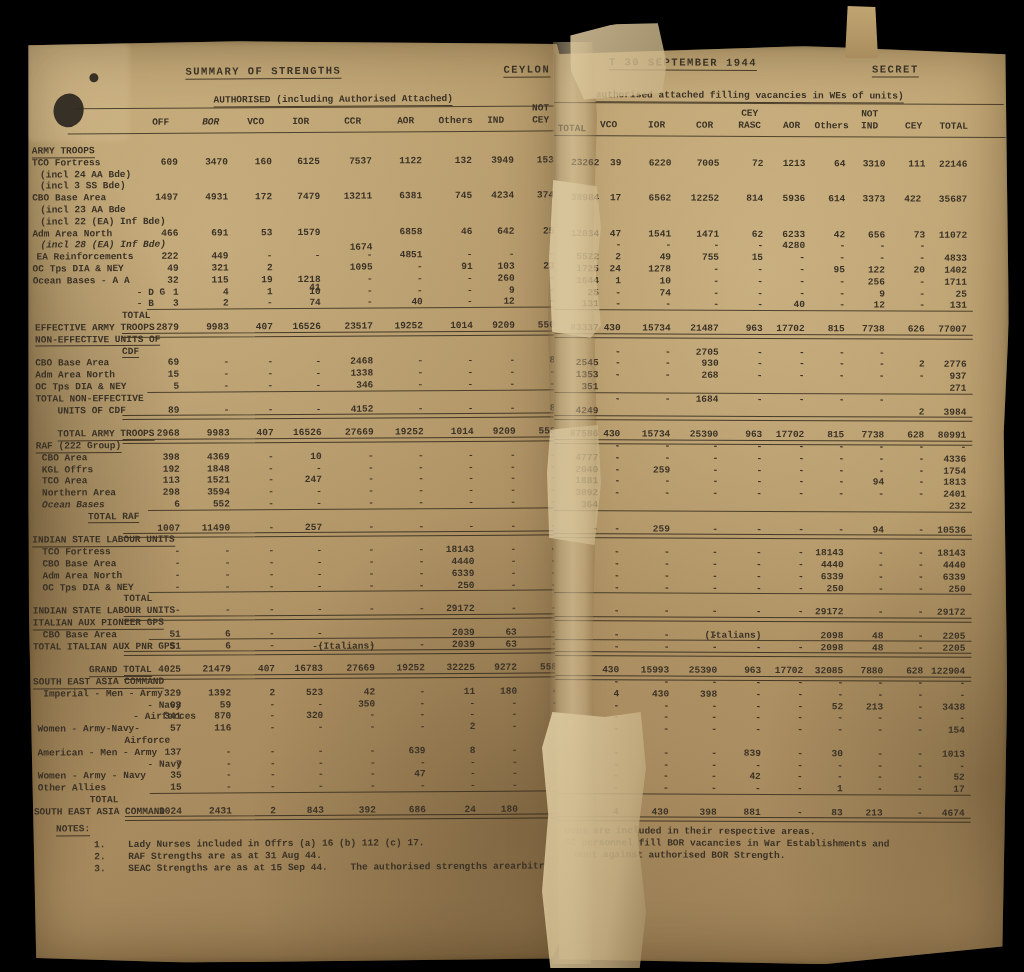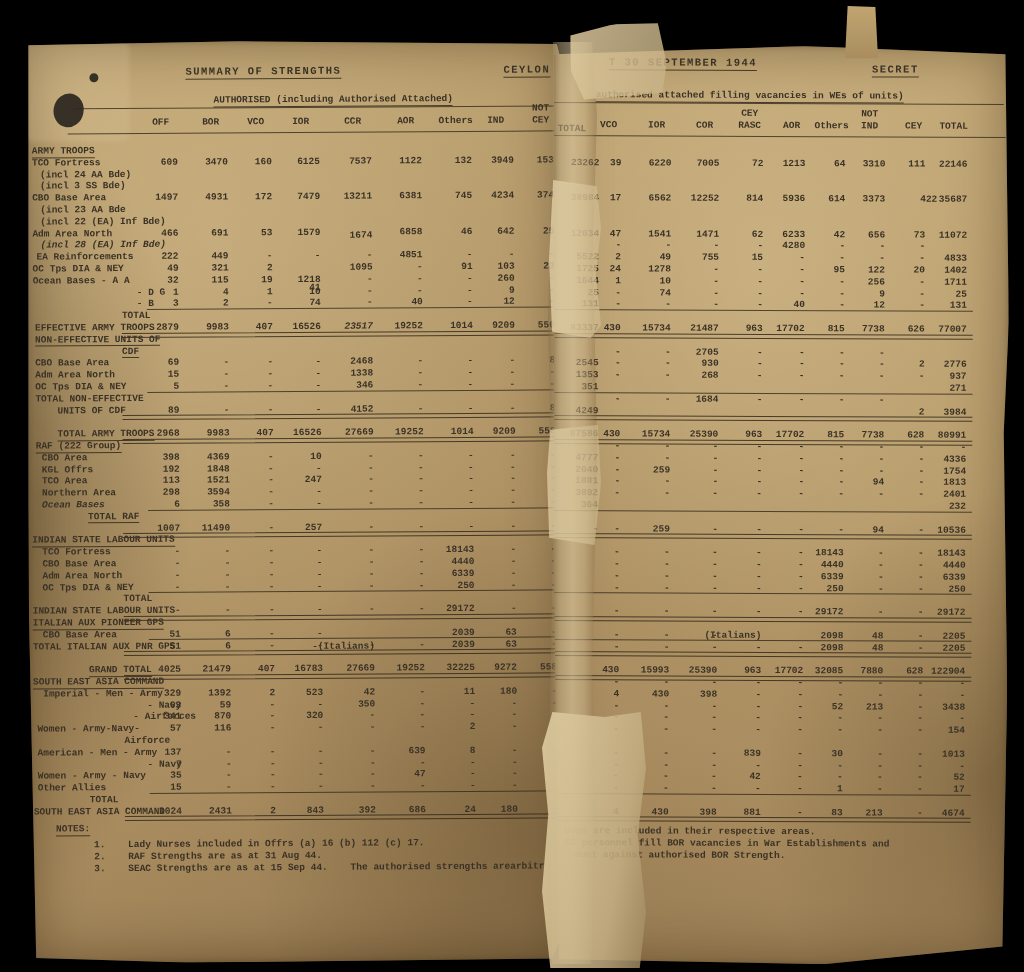--- a/index.html
+++ b/index.html
@@ -62,21 +62,21 @@
     <div class="hole" style="left:28px;top:52px;width:30px;height:34px;transform:rotate(12deg);"></div>
     <div class="hole" style="left:64px;top:32px;width:9px;height:9px;"></div>
     <div class="residue"></div>
 
     <span class="lbl title u" style="left:160px;top:26px;">SUMMARY OF STRENGTHS</span>
     <span class="lbl title u" style="left:478px;top:26px;">CEYLON</span>
     <span class="lbl u" style="left:188px;top:54px;">AUTHORISED (including Authorised Attached)</span>
     <div class="hrule" style="left:48px;right:2px;top:67px;"></div>
     <div id="lcols">
         <span class="colh" style="left: 106px; top: 76px;">OFF</span>
-        <span class="colh" style="left: 156px; top: 76px;">BOR</span>
+        <span class="colh" style="left: 156px; top: 76px; font-style: italic;">BOR</span>
         <span class="colh" style="left: 201px; top: 76px;">VCO</span>
         <span class="colh" style="left: 246px; top: 76px;">IOR</span>
         <span class="colh" style="left: 298px; top: 76px;">CCR</span>
         <span class="colh" style="left: 351px; top: 76px;">AOR</span>
         <span class="colh" style="left: 401px; top: 76px;">Others</span>
         <span class="colh" style="left: 441px; top: 76px;">IND</span>
         <span class="colh" style="left: 486px; top: 64px;">NOT</span>
         <span class="colh" style="left: 486px; top: 76px;">CEY</span>
       </div>
     <div class="hrule" style="left:42px;right:0;top:92px;border-top-width:1.8px;"></div>
@@ -104,21 +104,21 @@
         <span class="cell" style="left: 366px; top: 47.2px;">745</span>
         <span class="cell" style="left: 408px; top: 47.2px;">4234</span>
         <span class="cell" style="left: 448px; top: 47.2px;">374</span>
         <span class="lbl" style="left: 14px; top: 59px;">(incl 23 AA Bde</span>
         <span class="lbl" style="left: 14px; top: 70.8px;">(incl 22 (EA) Inf Bde)</span>
         <span class="lbl" style="left: 6px; top: 82.6px;">Adm Area North</span>
         <span class="cell" style="left: 72px; top: 82.6px;">466</span>
         <span class="cell" style="left: 122px; top: 82.6px;">691</span>
         <span class="cell" style="left: 166px; top: 82.6px;">53</span>
         <span class="cell" style="left: 214px; top: 82.6px;">1579</span>
-        <span class="cell" style="left: 266px; top: 86px; font-family: Liberation Mono, monospace;">1674</span>
+        <span class="cell" style="left: 266px; top: 98px; font-family: Liberation Mono, monospace;">1674</span>
         <span class="cell" style="left: 316px; top: 82.6px;">6858</span>
         <span class="cell" style="left: 366px; top: 82.6px;">46</span>
         <span class="cell" style="left: 408px; top: 82.6px;">642</span>
         <span class="cell" style="left: 448px; top: 82.6px;">25</span>
         <span class="lbl" style="left: 14px; top: 94.4px; font-style: italic;">(incl 28 (EA) Inf Bde)</span>
         <span class="lbl" style="left: 10px; top: 106.2px;">EA Reinforcements</span>
         <span class="cell" style="left: 72px; top: 106.2px;">222</span>
         <span class="cell" style="left: 122px; top: 106.2px;">449</span>
         <span class="cell" style="left: 166px; top: 106.2px;">-</span>
         <span class="cell" style="left: 214px; top: 106.2px;">-</span>
@@ -167,21 +167,21 @@
         <span class="cell" style="left: 366px; top: 153.4px;">-</span>
         <span class="cell" style="left: 408px; top: 153.4px;">12</span>
         <span class="cell" style="left: 448px; top: 153.4px;">-</span>
         <div class="rl rl-ul" style="left: 120px; width: 415px; top: 164px;"></div>
         <span class="lbl" style="left: 95px; top: 165.2px;">TOTAL</span>
         <span class="lbl" style="left: 8px; top: 177px;">EFFECTIVE ARMY TROOPS</span>
         <span class="cell" style="left: 72px; top: 177px;">2879</span>
         <span class="cell" style="left: 122px; top: 177px;">9983</span>
         <span class="cell" style="left: 166px; top: 177px;">407</span>
         <span class="cell" style="left: 214px; top: 177px;">16526</span>
-        <span class="cell" style="left: 266px; top: 177px; font-style: italic;">23517</span>
+        <span class="cell" style="left: 266px; top: 177px;">23517</span>
         <span class="cell" style="left: 316px; top: 177px;">19252</span>
         <span class="cell" style="left: 366px; top: 177px;">1014</span>
         <span class="cell" style="left: 408px; top: 177px;">9209</span>
         <span class="cell" style="left: 448px; top: 177px;">550</span>
         <div class="rl rl-dbl" style="left: 95px; width: 440px; top: 187.6px;"></div>
         <span class="lbl u" style="left: 8px; top: 188.8px;">NON-EFFECTIVE UNITS OF</span>
         <span class="lbl u" style="left: 95px; top: 200.6px;">CDF</span>
         <span class="lbl" style="left: 8px; top: 212.4px;">CBO Base Area</span>
         <span class="cell" style="left: 72px; top: 212.4px;">69</span>
         <span class="cell" style="left: 122px; top: 212.4px;">-</span>
@@ -272,21 +272,21 @@
         <span class="cell" style="left: 122px; top: 342.2px;">3594</span>
         <span class="cell" style="left: 166px; top: 342.2px;">-</span>
         <span class="cell" style="left: 214px; top: 342.2px;">-</span>
         <span class="cell" style="left: 266px; top: 342.2px;">-</span>
         <span class="cell" style="left: 316px; top: 342.2px;">-</span>
         <span class="cell" style="left: 366px; top: 342.2px;">-</span>
         <span class="cell" style="left: 408px; top: 342.2px;">-</span>
         <span class="cell" style="left: 448px; top: 342.2px;">-</span>
         <span class="lbl" style="left: 14px; top: 354px; font-style: italic;">Ocean Bases</span>
         <span class="cell" style="left: 72px; top: 354px;">6</span>
-        <span class="cell" style="left: 122px; top: 354px;">358</span>
+        <span class="cell" style="left: 122px; top: 354px;">552</span>
         <span class="cell" style="left: 166px; top: 354px;">-</span>
         <span class="cell" style="left: 214px; top: 354px;">-</span>
         <span class="cell" style="left: 266px; top: 354px;">-</span>
         <span class="cell" style="left: 316px; top: 354px;">-</span>
         <span class="cell" style="left: 366px; top: 354px;">-</span>
         <span class="cell" style="left: 408px; top: 354px;">-</span>
         <span class="cell" style="left: 448px; top: 354px;">-</span>
         <div class="rl rl-ul" style="left: 120px; width: 415px; top: 364.6px;"></div>
         <span class="lbl u" style="left: 60px; top: 365.8px;">TOTAL RAF</span>
         <span class="cell" style="left: 72px; top: 377.6px;">1007</span>
@@ -526,21 +526,21 @@
         <span class="cell" style="left: 292px; top: 11.8px;">111</span>
         <span class="cell" style="left: 334px; top: 11.8px;">22146</span>
         <span class="cell" style="left: -34px; top: 47.2px;">38984</span>
         <span class="cell" style="left: -12px; top: 47.2px;">17</span>
         <span class="cell" style="left: 38px; top: 47.2px;">6562</span>
         <span class="cell" style="left: 86px; top: 47.2px;">12252</span>
         <span class="cell" style="left: 130px; top: 47.2px;">814</span>
         <span class="cell" style="left: 172px; top: 47.2px;">5936</span>
         <span class="cell" style="left: 212px; top: 47.2px;">614</span>
         <span class="cell" style="left: 252px; top: 47.2px;">3373</span>
-        <span class="cell" style="left: 304px; top: 47.2px;">422</span>
+        <span class="cell" style="left: 288px; top: 47.2px;">422</span>
         <span class="cell" style="left: 334px; top: 47.2px;">35687</span>
         <span class="cell" style="left: -34px; top: 82.6px;">12034</span>
         <span class="cell" style="left: -12px; top: 82.6px;">47</span>
         <span class="cell" style="left: 38px; top: 82.6px;">1541</span>
         <span class="cell" style="left: 86px; top: 82.6px;">1471</span>
         <span class="cell" style="left: 130px; top: 82.6px;">62</span>
         <span class="cell" style="left: 172px; top: 82.6px;">6233</span>
         <span class="cell" style="left: 212px; top: 82.6px;">42</span>
         <span class="cell" style="left: 252px; top: 82.6px;">656</span>
         <span class="cell" style="left: 292px; top: 82.6px;">73</span>

